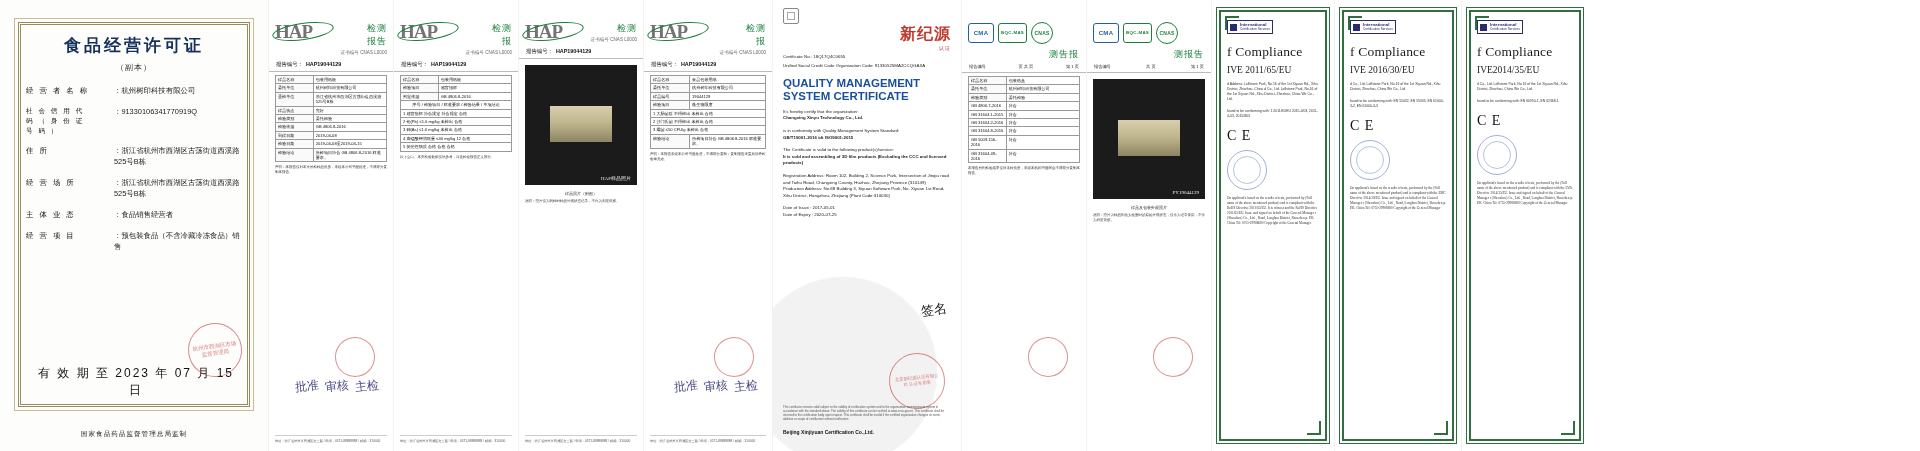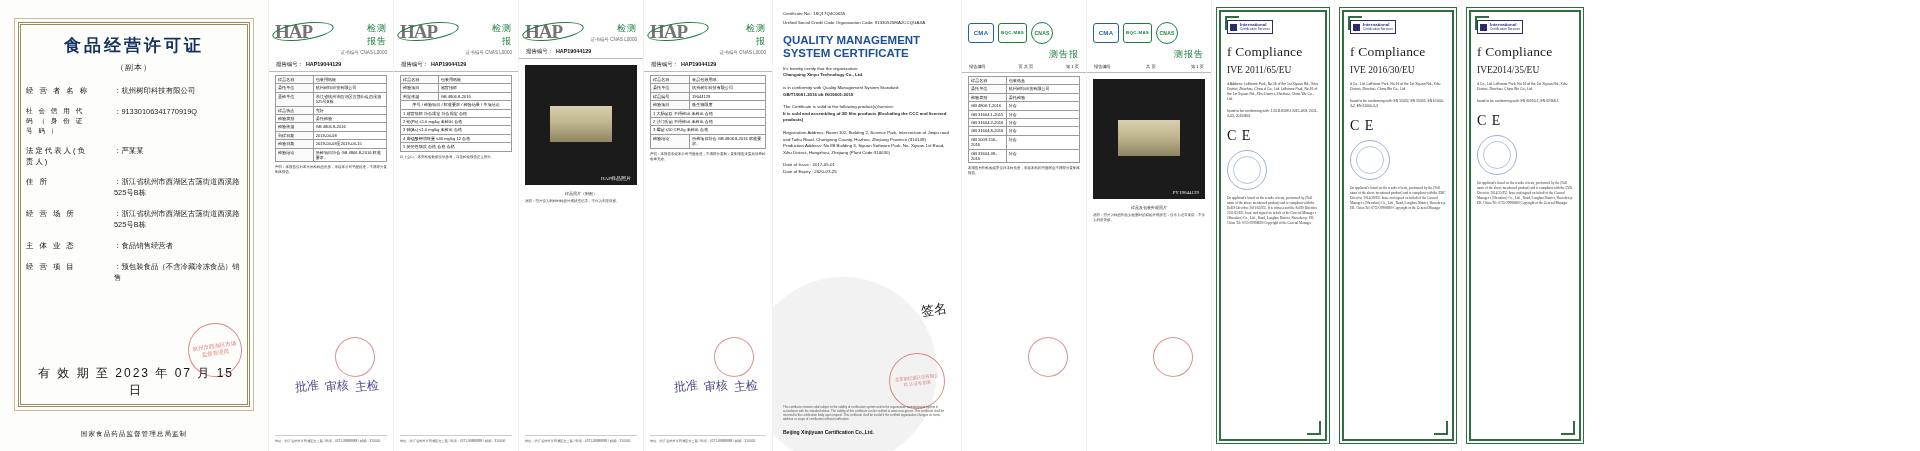--- a/index.html
+++ b/index.html
@@ -455,24 +455,20 @@
       <div class="lic-sub">（副本）</div>
       <div class="lic-rows">
         <div class="lic-row">
           <div class="k">经 营 者 名 称</div>
           <div class="v">：杭州树印科技有限公司</div>
         </div>
         <div class="lic-row">
           <div class="k two">社 会 信 用 代 码
 （ 身 份 证 号 码 ）</div>
           <div class="v">：91330106341770919Q</div>
-        </div>
-        <div class="lic-row">
-          <div class="k">法定代表人(负责人)</div>
-          <div class="v">：严某某</div>
         </div>
         <div class="lic-row">
           <div class="k">住            所</div>
           <div class="v">：浙江省杭州市西湖区古荡街道西溪路525号B栋</div>
         </div>
         <div class="lic-row">
           <div class="k">经 营 场 所</div>
           <div class="v">：浙江省杭州市西湖区古荡街道西溪路525号B栋</div>
         </div>
         <div class="lic-row">
@@ -690,20 +686,27 @@
       <span>批准</span>
       <span>审核</span>
       <span>主检</span>
     </div>
     <div class="hap-foot">地址：浙江省杭州市西湖区文三路 / 电话：0571-88888888 / 邮编：310000</div>
   </div>
   <div class="sep"></div>
 
   <div class="doc qms">
     <div class="qms-ghost"></div>
+    <div class="qms-top">
+      <div class="qms-icon"></div>
+      <div class="qms-brand">
+        <div class="cn">新纪源</div>
+        <div class="tag">认证</div>
+      </div>
+    </div>
     <div class="qms-line">
       <span>Certificate No.:</span>
       <span>18Q17Q4C0655</span>
     </div>
     <div class="qms-line">
       <span>Unified Social Credit Code Organization Code:</span>
       <span>91330525MA2CCQGAXA</span>
     </div>
     <div class="qms-title">QUALITY MANAGEMENT SYSTEM CERTIFICATE</div>
     <div class="qms-body">

